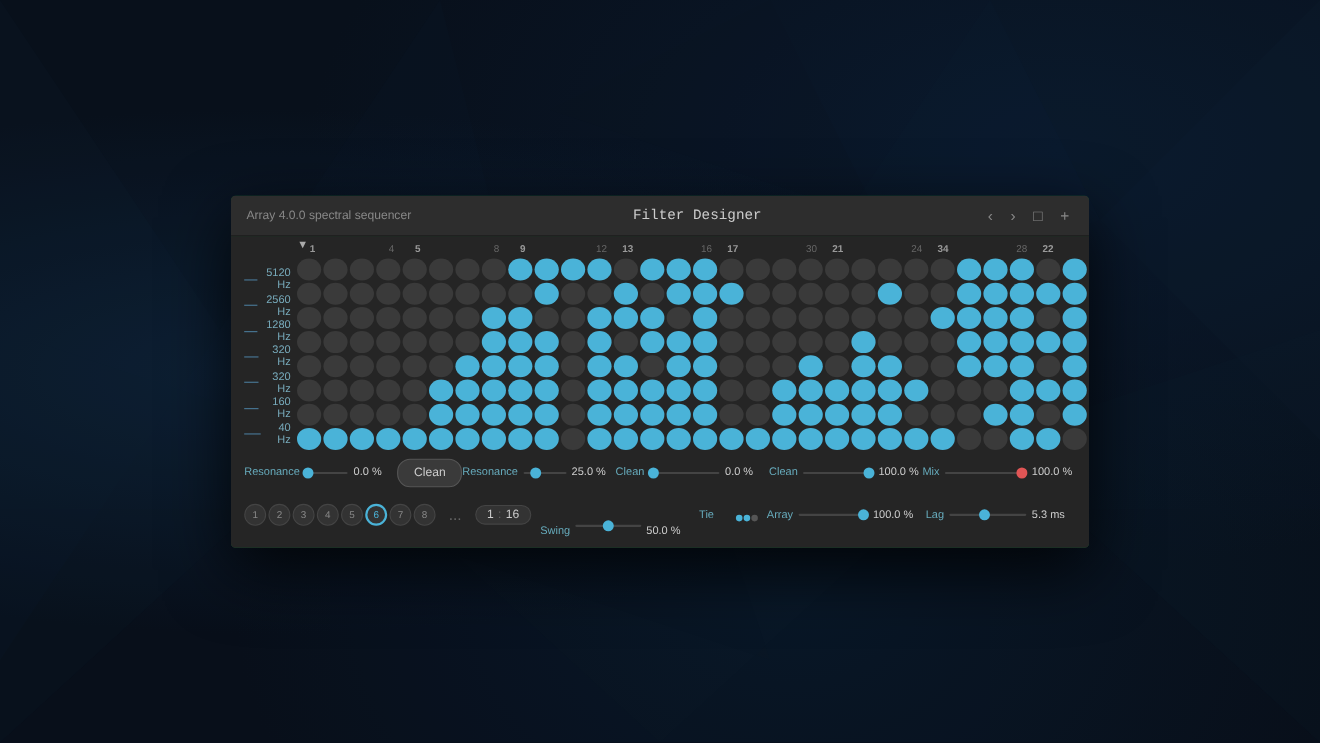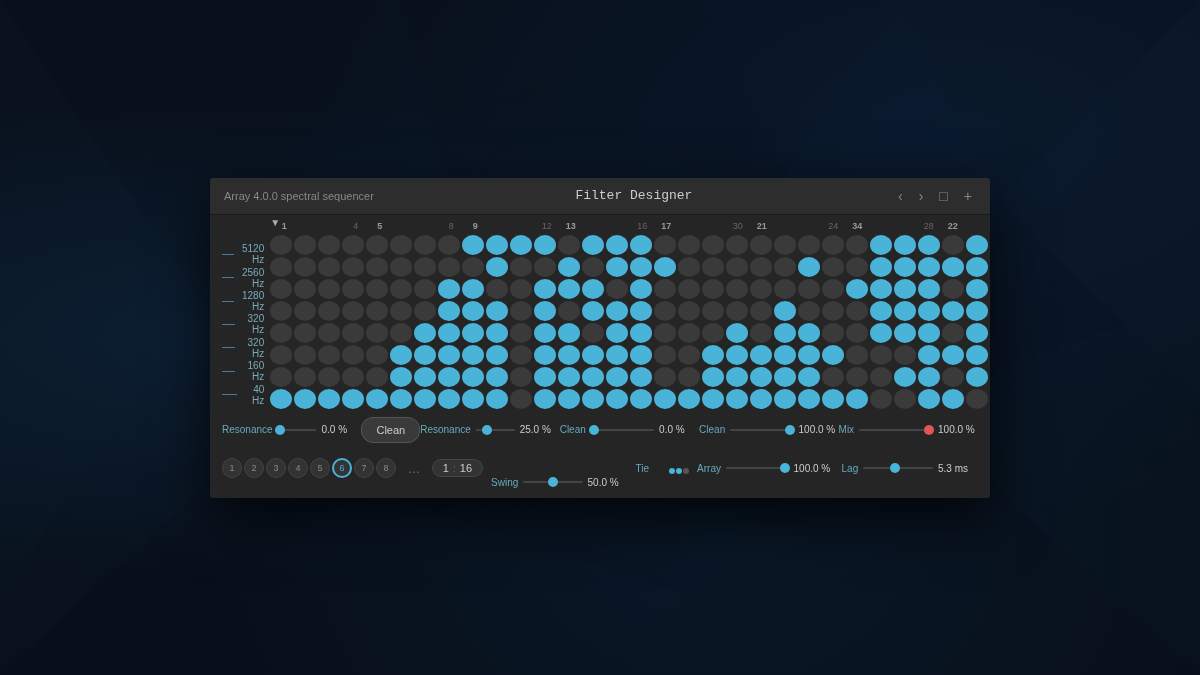--- a/index.html
+++ b/index.html
@@ -242,21 +242,21 @@
       padding: 2px 10px;
       color: #ccc;
       font-size: 11px;
       display: flex;
       align-items: center;
       gap: 4px;
     }
     .ratio-sep { color: #666; }
     .swing-group {
       display: flex;
-      align-items: center;
+      align-items: flex-start;
       gap: 5px;
       margin-top: 28px;
     }
     .tie-group {
       display: flex;
       align-items: flex-end;
       gap: 20px;
     }
     .tie-indicator {
       display: flex;

